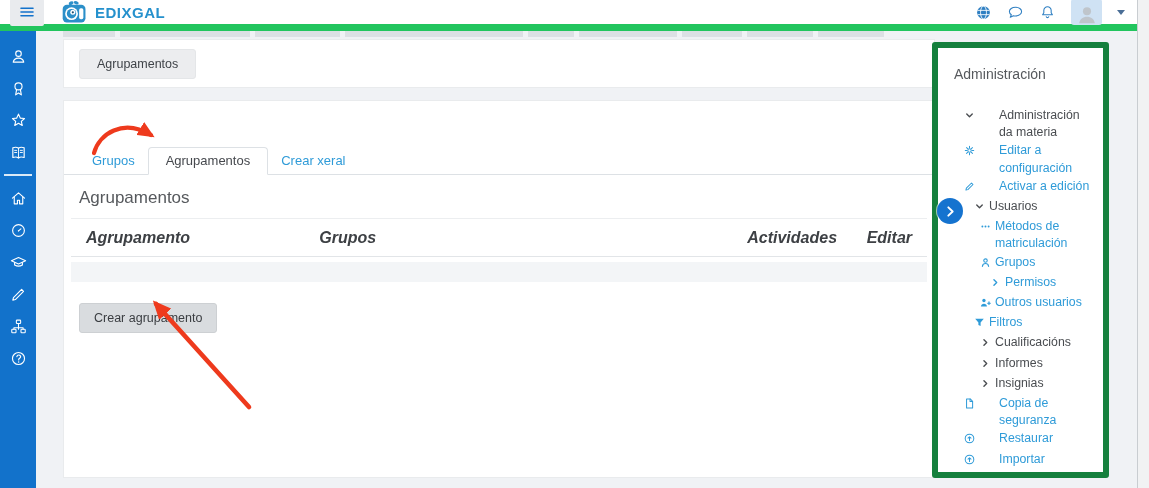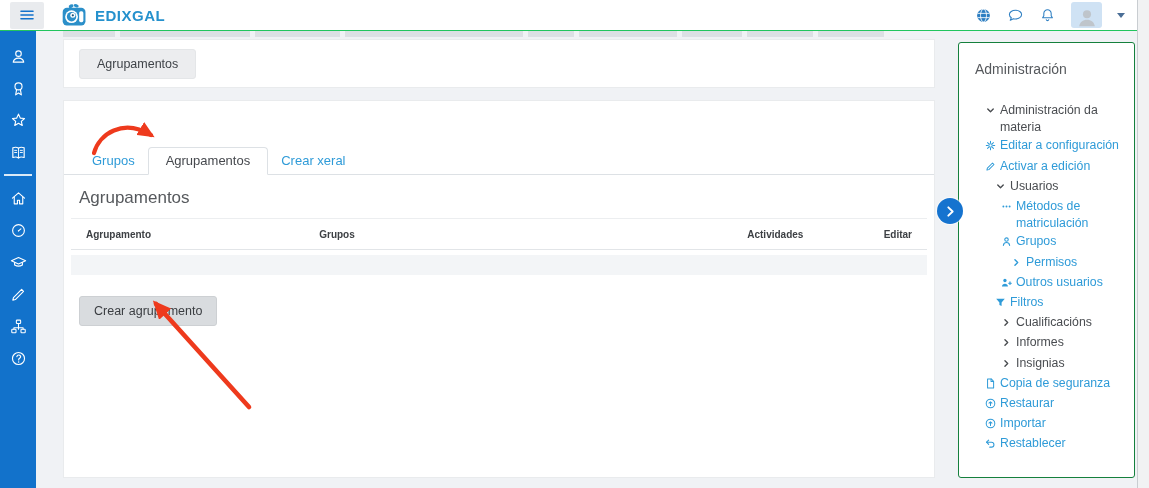--- a/index.html
+++ b/index.html
@@ -13,21 +13,21 @@
   body{
     position:relative;overflow:hidden;background:#fff;
     font-family:"Liberation Sans",sans-serif;
     -webkit-font-smoothing:antialiased;
   }
   .icn{display:inline-flex;}
   .icn svg{width:100%;height:100%;display:block;}
 
   
   .header{position:absolute;left:0;top:0;width:1137px;height:31px;background:#fff;
-    border-bottom:1px solid #22c55e;display:flex;align-items:center;z-index:30;}
+    border-bottom:7px solid #22c55e;display:flex;align-items:center;z-index:30;}
   .hamburger{margin-left:10px;width:34px;height:27px;background:#e9ebee;border-radius:2px;
     display:flex;align-items:center;justify-content:center;cursor:pointer;}
   .hamburger .icn{width:18px;height:18px;color:var(--sidebar-blue);}
   .brand{display:flex;align-items:center;margin-left:17px;gap:7px;cursor:pointer;}
   .brand .icn{width:27px;height:24px;}
   .brand-name{font-weight:bold;color:#2591cd;font-size:15px;letter-spacing:.5px;}
   .header-right{margin-left:auto;display:flex;align-items:center;gap:15px;padding-right:12px;}
   .hicon{width:17px;height:17px;color:#2e7fc2;cursor:pointer;}
   .avatar{width:31px;height:26px;background:#cfe2f4;border-radius:3px;overflow:hidden;
     display:flex;align-items:flex-end;justify-content:center;cursor:pointer;}
@@ -54,48 +54,48 @@
 
   .card2{position:absolute;left:63px;top:100px;width:872px;height:378px;background:#fff;
     border:1px solid #e9ebed;}
   .tabbar{margin-top:49px;padding-left:15px;border-bottom:1px solid #dde1e5;display:flex;
     align-items:flex-end;height:25px;}
   .tab{font-size:13px;color:var(--link);padding:4px 13px 6px;font-weight:500;cursor:pointer;white-space:nowrap;}
   .tab.active{background:#fff;border:1px solid #dde1e5;border-bottom:1px solid #fff;
     border-radius:4px 4px 0 0;color:#46494e;margin-bottom:-1px;padding:5px 17px 6px;}
   .page-h3{margin:13px 7px 0;padding:0 8px 10px;font-size:17px;font-weight:500;color:#56595d;
     border-bottom:1px solid #eceef0;}
-  .gtable{margin:0 7px;font-size:10px;}
+  .gtable{margin:0 7px;font-size:16px;font-style:italic;}
   .thead{display:flex;font-weight:bold;color:#3d4044;padding:10px 0 9px;border-bottom:1px solid #e2e5e8;}
   .c1{width:29%;padding-left:15px;}
   .c2{width:50%;}
   .c3{width:12%;}
   .c4{flex:1;text-align:right;padding-right:15px;}
   .empty-row{height:20px;background:#f3f5f7;margin-top:5px;}
   .btn-create{margin:21px 0 0 15px;background:#d9dcdf;border:1px solid #cdd0d3;color:#3a3d41;
     font-size:12.5px;padding:7px 14px;border-radius:3px;cursor:pointer;font-family:inherit;}
 
   .drawer-toggle{position:absolute;left:937px;top:198px;width:26px;height:26px;border-radius:50%;
     background:#1573cf;display:flex;align-items:center;justify-content:center;z-index:40;cursor:pointer;
     box-shadow:0 0 0 1px rgba(255,255,255,.6);}
   .drawer-toggle .icn{width:13px;height:13px;color:#fff;}
 
   
-  .admin-panel{position:absolute;left:958px;top:42px;width:177px;height:436px;background:#fff;
-    border:1px solid #15803d;border-radius:3px;padding:18px 8px 8px 16px;overflow:hidden;z-index:25;}
+  .admin-panel{position:absolute;left:932px;top:42px;width:177px;height:436px;background:#fff;
+    border:6px solid #15803d;border-radius:3px;padding:18px 8px 8px 16px;overflow:hidden;z-index:25;}
   .admin-title{font-size:14px;font-weight:500;color:#56595d;}
   .tree{margin-top:25px;}
   .tree-item{display:flex;align-items:flex-start;font-size:12.3px;line-height:1.4;margin-bottom:1px;
     font-weight:500;cursor:pointer;}
   .tree-item .tree-icon{width:15px;flex:none;margin-top:2px;}
   .tree-icon .icn{width:11px;height:11px;}
   .tree-label{flex:1;}
   .style-link{color:var(--link);}
   .style-dark{color:var(--dark);}
-  .ind-0{padding-left:10px;}
+  .ind-0{padding-left:10px;gap:20px;}
   .ind-1{padding-left:20px;}
   .ind-2{padding-left:26px;}
   .ind-3{padding-left:36px;}
 
   
   .scrollbar{position:absolute;right:0;top:0;width:12px;height:488px;background:#f1f2f3;
     border-left:1px solid #c9cdd1;cursor:pointer;}
   .annotations{position:absolute;left:0;top:0;width:1149px;height:488px;pointer-events:none;z-index:45;}
 </style>
 </head>

